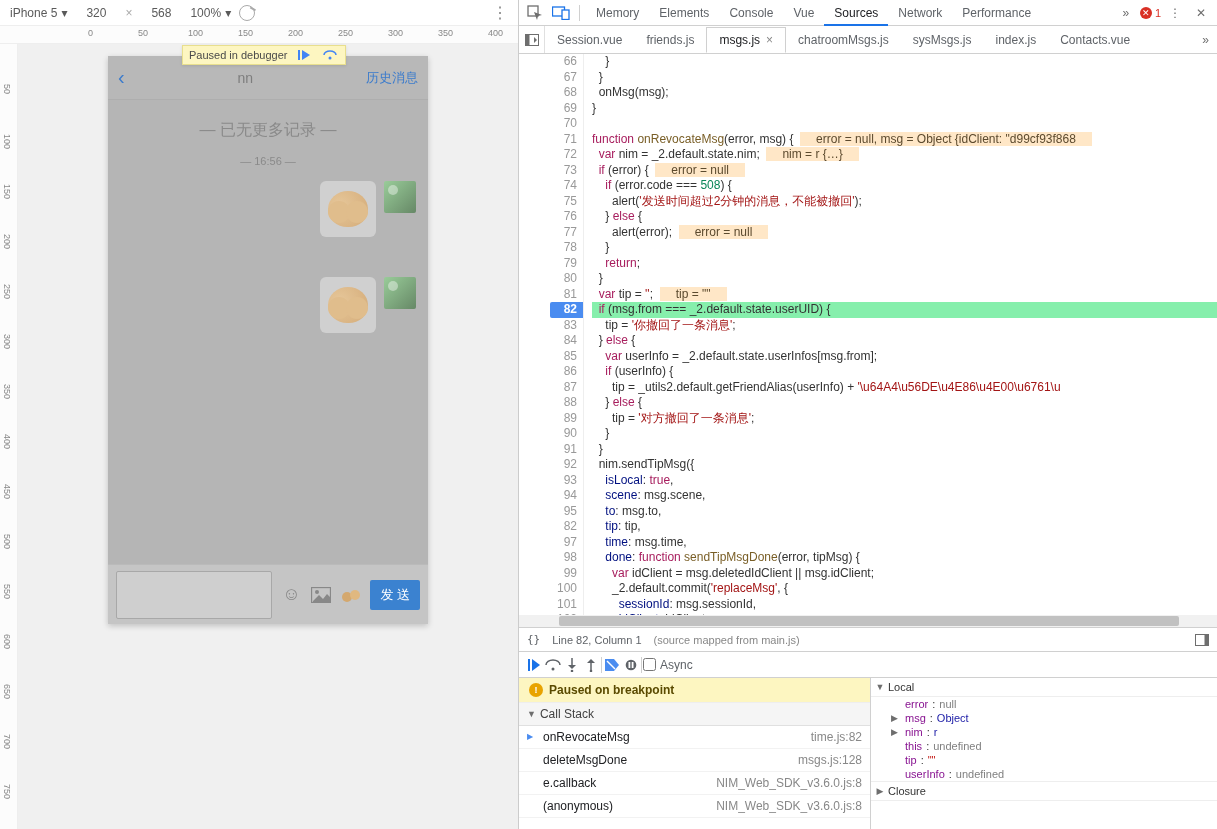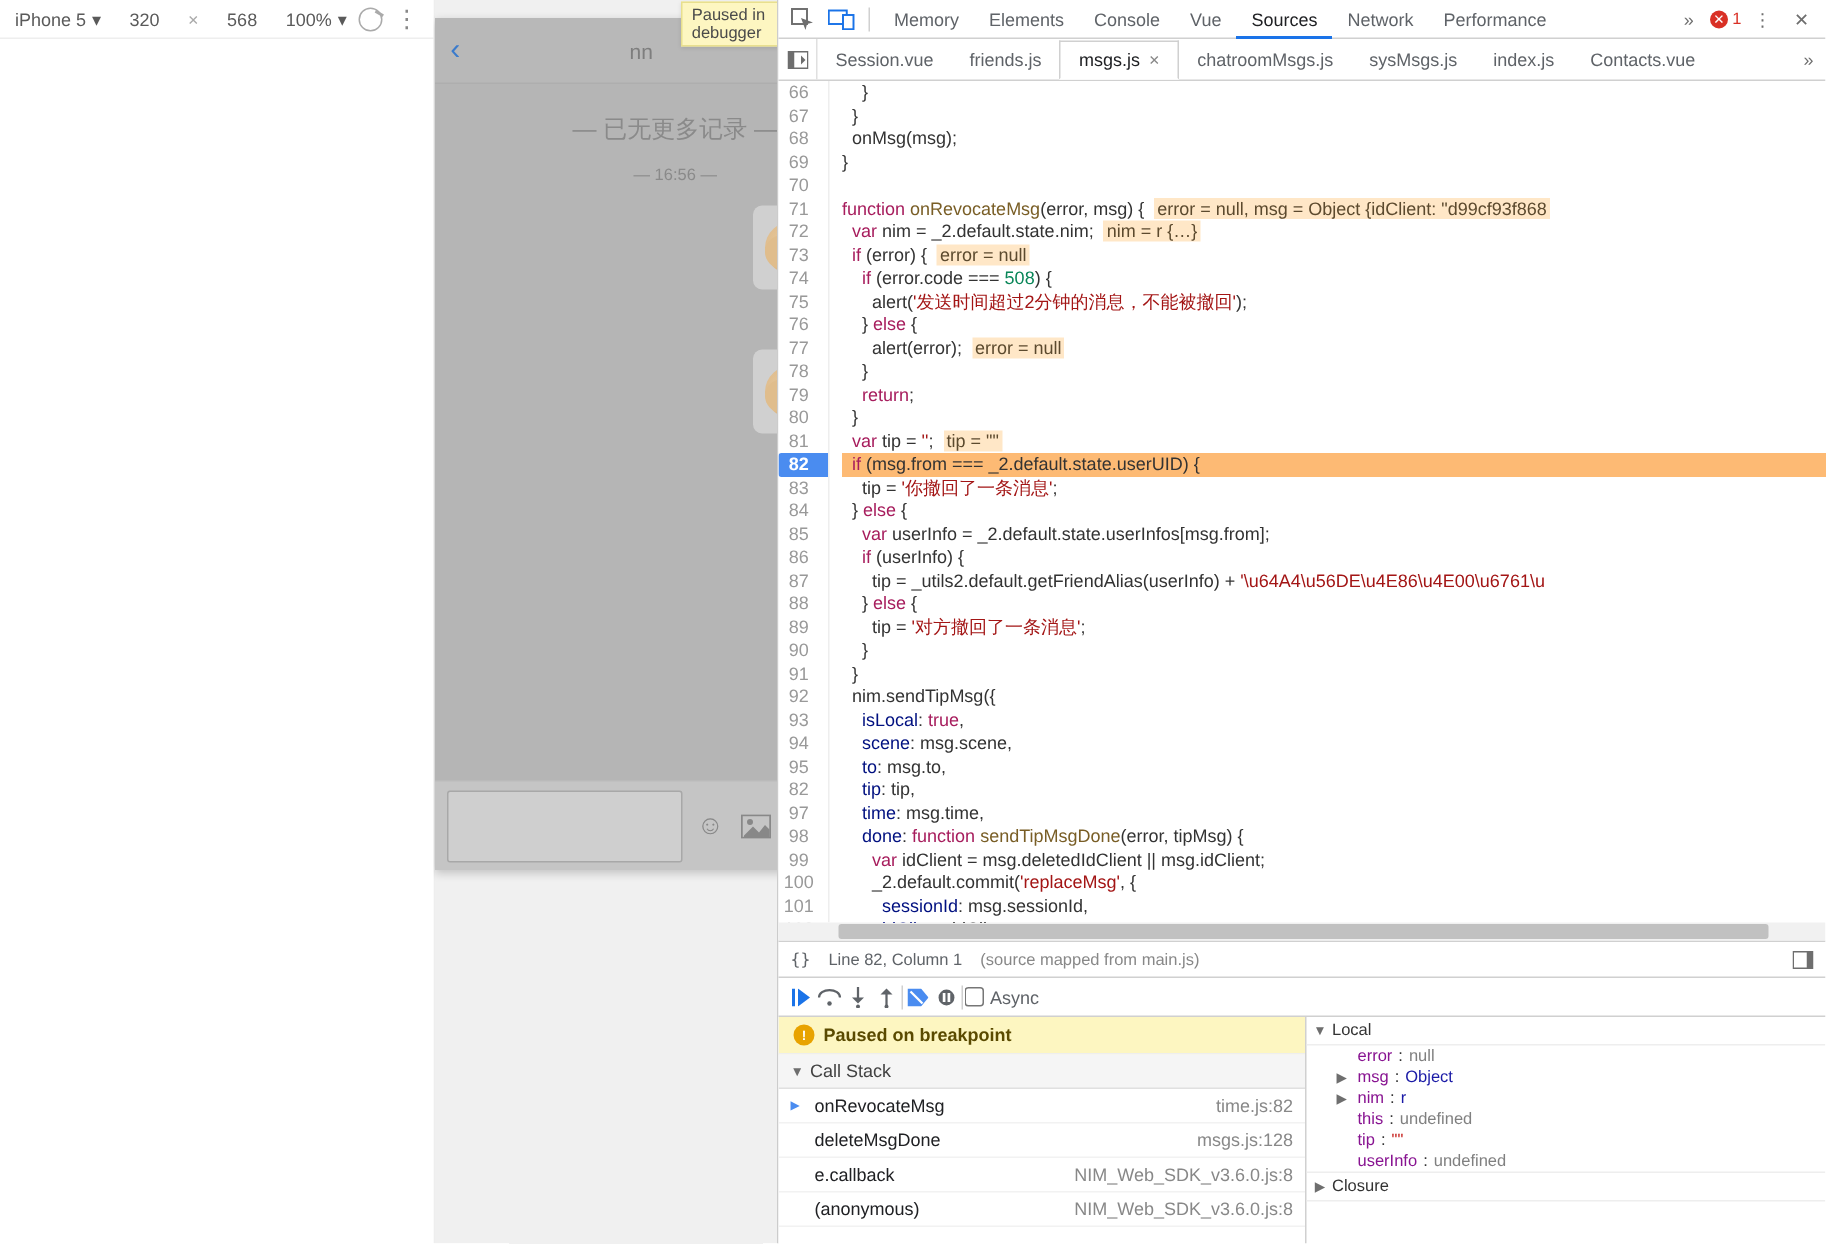--- a/index.html
+++ b/index.html
@@ -1,21 +1,21 @@
 <!DOCTYPE html>
 <html><head>
 <meta charset="utf-8">
 <style>
 * { margin: 0; padding: 0; box-sizing: border-box; font-family: "Segoe UI", Arial, sans-serif; }
 body { width: 1217px; height: 829px; overflow: hidden; background: #fff; font-size: 12px; color: #333; }
 
 .app { display: flex; height: 100%; }
 
 
-.left-panel { width: 519px; height: 100%; border-right: 1px solid #ccc; display: flex; flex-direction: row; background: #fff; }
+.left-panel { width: 519px; height: 100%; border-right: 1px solid #ccc; display: flex; flex-direction: column; background: #fff; }
 
 
 .device-toolbar { height: 26px; display: flex; align-items: center; padding: 0 10px; gap: 8px; border-bottom: 1px solid #eee; color: #5a5a5a; }
 .device-toolbar .dropdown { display: inline-flex; align-items: center; gap: 4px; cursor: pointer; }
 .device-toolbar .dims-sep { color: #aaa; }
 .device-toolbar input.dim { width: 42px; text-align: center; border: none; background: transparent; font-size: 12px; color: #5a5a5a; }
 .rotate-icon { width: 16px; height: 16px; border: 1.5px solid #aaa; border-radius: 50%; position: relative; }
 .rotate-icon::before { content: ""; position: absolute; width: 6px; height: 1.5px; background: #aaa; top: 2px; left: 10px; transform: rotate(30deg); }
 .dots-vertical { font-size: 16px; color: #888; margin-left: auto; cursor: pointer; }
 
@@ -70,32 +70,32 @@
 
 .sub-tabs { height: 28px; border-bottom: 1px solid #d0d0d0; display: flex; align-items: center; }
 .sub-tabs .pane-toggle { width: 26px; height: 100%; display: inline-flex; align-items: center; justify-content: center; color: #6e6e6e; border-right: 1px solid #e0e0e0; cursor: pointer; }
 .sub-tabs .file-tab { padding: 5px 12px; color: #5f6368; cursor: pointer; font-size: 12px; display: inline-flex; align-items: center; gap: 6px; }
 .sub-tabs .file-tab.active { background: #fff; border-top: 1px solid #d0d0d0; border-left: 1px solid #d0d0d0; border-right: 1px solid #d0d0d0; border-bottom: 1px solid #fff; margin-bottom: -1px; color: #202124; }
 .sub-tabs .close-x { color: #888; font-size: 12px; cursor: pointer; }
 .sub-tabs .more { margin-left: auto; padding: 0 8px; color: #6e6e6e; cursor: pointer; }
 
 
 .editor { flex: 1; display: flex; overflow: hidden; font-family: Consolas, "Courier New", monospace; font-size: 12px; line-height: 15.5px; position: relative; }
-.gutter { width: 34px; background: #fff; text-align: center; padding-right: 6px; color: #999; user-select: none; border-right: 1px solid #eee; }
+.gutter { width: 34px; background: #fff; text-align: right; padding-right: 6px; color: #999; user-select: none; border-right: 1px solid #eee; margin-left: 31px; }
 .gutter .ln { height: 15.5px; }
 .gutter .ln.hl { background: #4a8cf0; color: #fff; font-weight: bold; border-radius: 2px 0 0 2px; margin-right: -6px; padding-right: 6px; }
 .code { flex: 1; overflow: auto; white-space: pre; padding-left: 8px; position: relative; }
 .code .line { height: 15.5px; }
-.code .line.hl { background: #fdba74; }
+.code .line.hl { background: #86efac; }
 .kw { color: #a71d5d; }
 .fn { color: #795e26; }
 .str { color: #a31515; }
 .num { color: #098658; }
 .prop { color: #001080; }
-.inl { background: #ffe7c7; color: #5c4a2e; padding: 0 2px; }
+.inl { background: #ffe7c7; color: #5c4a2e; padding: 0 16px; }
 
 .hscroll { height: 12px; background: #f1f1f1; position: relative; }
 .hscroll .thumb { position: absolute; left: 40px; top: 1px; height: 10px; width: 620px; background: #c1c1c1; border-radius: 2px; }
 
 
 .status-bar { height: 24px; border-top: 1px solid #d0d0d0; display: flex; align-items: center; padding: 0 8px; gap: 12px; color: #5f6368; font-size: 11px; }
 .pretty-btn { font-family: monospace; cursor: pointer; }
 .src-map { color: #888; }
 
 

